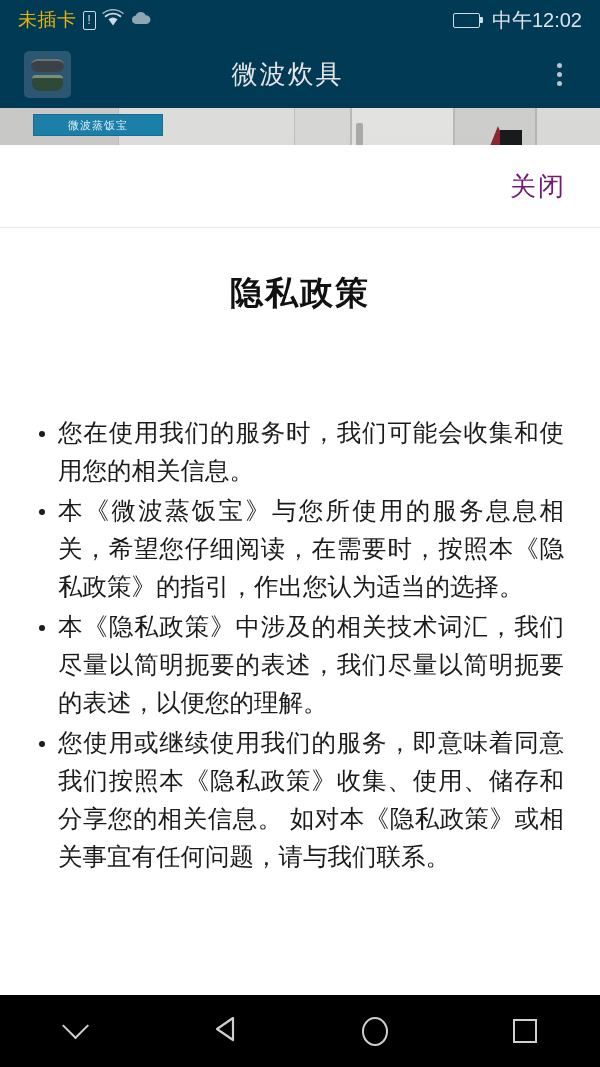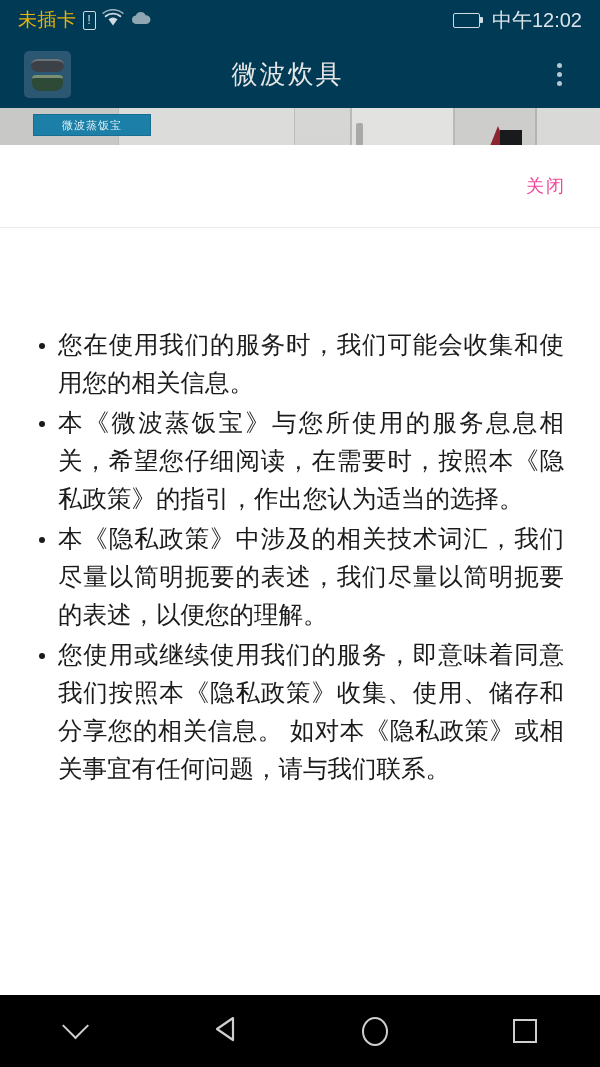--- a/index.html
+++ b/index.html
@@ -176,21 +176,21 @@
   }
   .shelf-e {
     position: absolute;
     left: 535px; top: 0; width: 65px; height: 100%;
     background: linear-gradient(180deg,#d9d9d7,#cbcbc9);
     border-left: 2px solid #b4b4b2;
   }
   .promo-badge {
     position: absolute;
     left: 33px; top: 6px;
-    width: 118px; height: 22px;
+    width: 130px; height: 22px;
     background: #1b7fa8;
     border: 1px solid #1a6d90;
     color: #dff1f8;
     font-size: 11px;
     line-height: 20px;
     text-align: center;
     letter-spacing: 1px;
   }
   .lifestyle-text {
     position: absolute;
@@ -251,22 +251,22 @@
   .modal-header {
     height: 83px;
     flex: 0 0 auto;
     display: flex;
     align-items: center;
     justify-content: flex-end;
     padding-right: 34px;
     border-bottom: 1px solid #eaeaea;
   }
   .close-link {
-    color: #ec4899;
-    font-size: 18px;
+    color: #701a75;
+    font-size: 26px;
     letter-spacing: 2px;
     cursor: pointer;
   }
   .modal-body {
     flex: 1 1 auto;
     overflow: hidden;
     padding: 0;
   }
   .policy-title {
     text-align: center;
@@ -395,20 +395,21 @@
     <div class="prod-dark"></div>
     <div class="lifestyle-text">LIFESTYLE</div>
     <div class="promo-badge">微波蒸饭宝</div>
   </div>
 
   <div class="modal">
     <div class="modal-header">
       <span class="close-link">关闭</span>
     </div>
     <div class="modal-body">
+      <div class="policy-title">隐私政策</div>
       <ul class="policy-list">
         <li class="policy-item">您在使用我们的服务时，我们可能会收集和使用您的相关信息。</li>
         <li class="policy-item">本《微波蒸饭宝》与您所使用的服务息息相关，希望您仔细阅读，在需要时，按照本《隐私政策》的指引，作出您认为适当的选择。</li>
         <li class="policy-item">本《隐私政策》中涉及的相关技术词汇，我们尽量以简明扼要的表述，我们尽量以简明扼要的表述，以便您的理解。</li>
         <li class="policy-item">您使用或继续使用我们的服务，即意味着同意我们按照本《隐私政策》收集、使用、储存和分享您的相关信息。 如对本《隐私政策》或相关事宜有任何问题，请与我们联系。</li>
       </ul>
     </div>
   </div>
 
   <div class="nav-bar">

